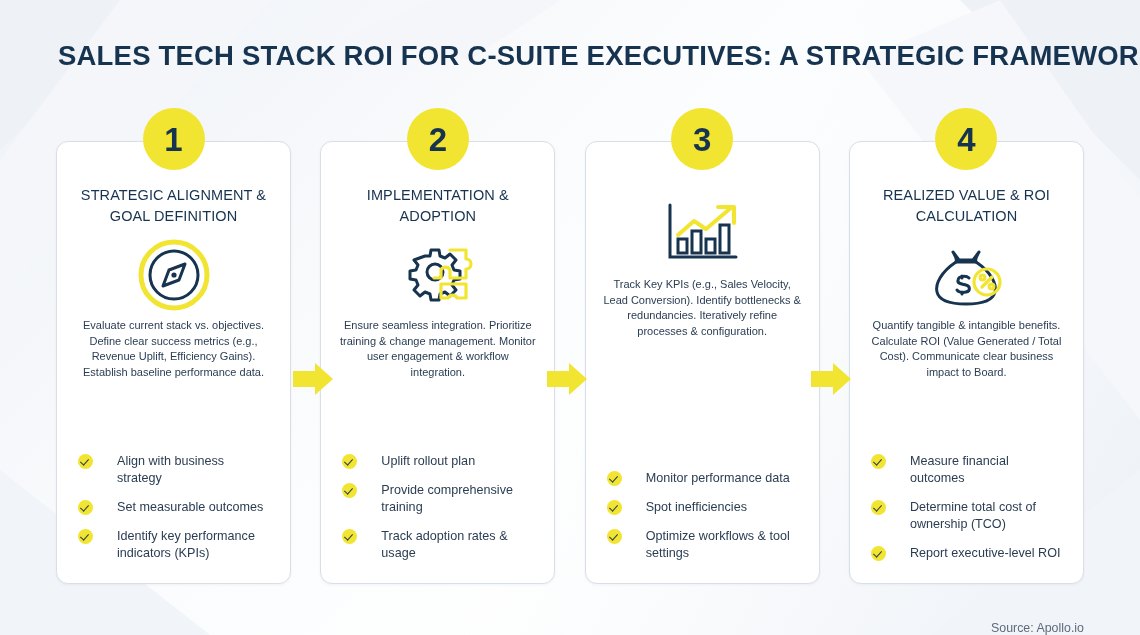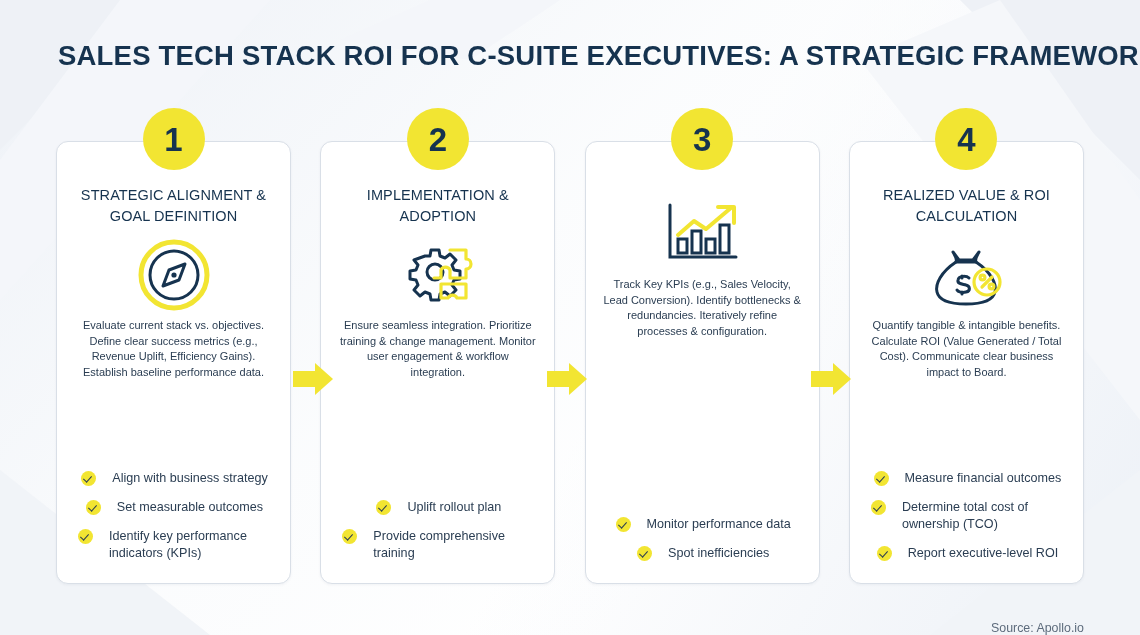--- a/index.html
+++ b/index.html
@@ -120,23 +120,22 @@
   }
   .checks {
     width: 100%;
     margin-top: auto;
     padding: 0 4px 6px 6px;
     box-sizing: border-box;
   }
   .check-row {
     display: flex;
     align-items: flex-start;
-    gap: 16px;
+    gap: 24px;
     margin-bottom: 12px;
-    justify-content: center;
   }
   .check-row:last-child { margin-bottom: 2px; }
   .check-icon {
     flex: 0 0 auto;
     width: 15px;
     height: 15px;
     border-radius: 50%;
     background: #f2e532;
     position: relative;
     margin-top: 1px;
@@ -249,20 +248,24 @@
         <div class="desc">Ensure seamless integration. Prioritize training &amp; change management. Monitor user engagement &amp; workflow integration.</div>
         <div class="checks">
           <div class="check-row">
             <span class="check-icon"></span>
             <span class="check-text">Uplift rollout plan</span>
           </div>
           <div class="check-row">
             <span class="check-icon"></span>
             <span class="check-text">Provide comprehensive training</span>
           </div>
+          <div class="check-row">
+            <span class="check-icon"></span>
+            <span class="check-text">Track adoption rates &amp; usage</span>
+          </div>
         </div>
       </div>
       <div class="badge">2</div>
     </div>
 
     <div class="card-wrap">
       <div class="card"></div>
       <div class="card-inner">
         <div class="icon-box">
           <svg width="92" height="78" viewBox="0 0 92 78">
@@ -282,20 +285,24 @@
         <div class="desc">Track Key KPIs (e.g., Sales Velocity, Lead Conversion). Identify bottlenecks &amp; redundancies. Iteratively refine processes &amp; configuration.</div>
         <div class="checks">
           <div class="check-row">
             <span class="check-icon"></span>
             <span class="check-text">Monitor performance data</span>
           </div>
           <div class="check-row">
             <span class="check-icon"></span>
             <span class="check-text">Spot inefficiencies</span>
           </div>
+          <div class="check-row">
+            <span class="check-icon"></span>
+            <span class="check-text">Optimize workflows &amp; tool settings</span>
+          </div>
         </div>
       </div>
       <div class="badge">3</div>
     </div>
 
     <div class="card-wrap">
       <div class="card"></div>
       <div class="card-inner">
         <div class="card-title">REALIZED VALUE &amp; ROI CALCULATION</div>
         <div class="icon-box">

